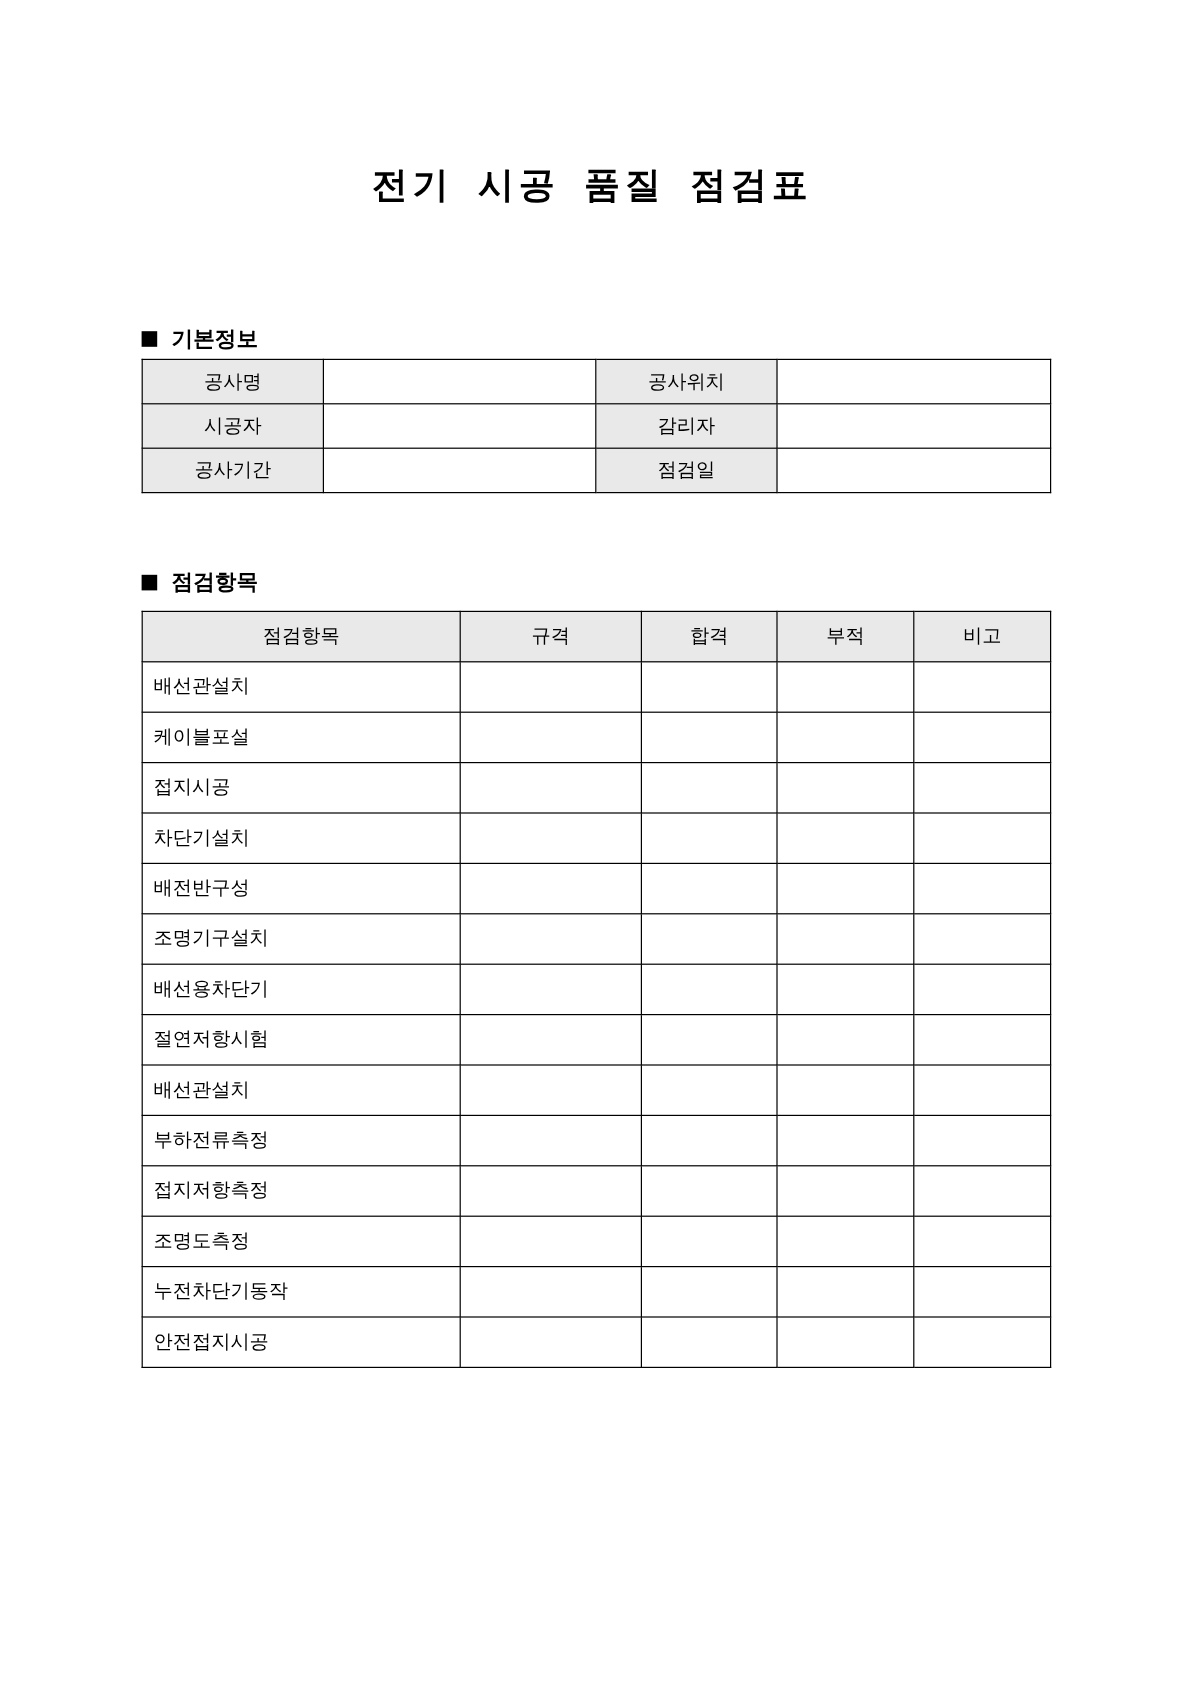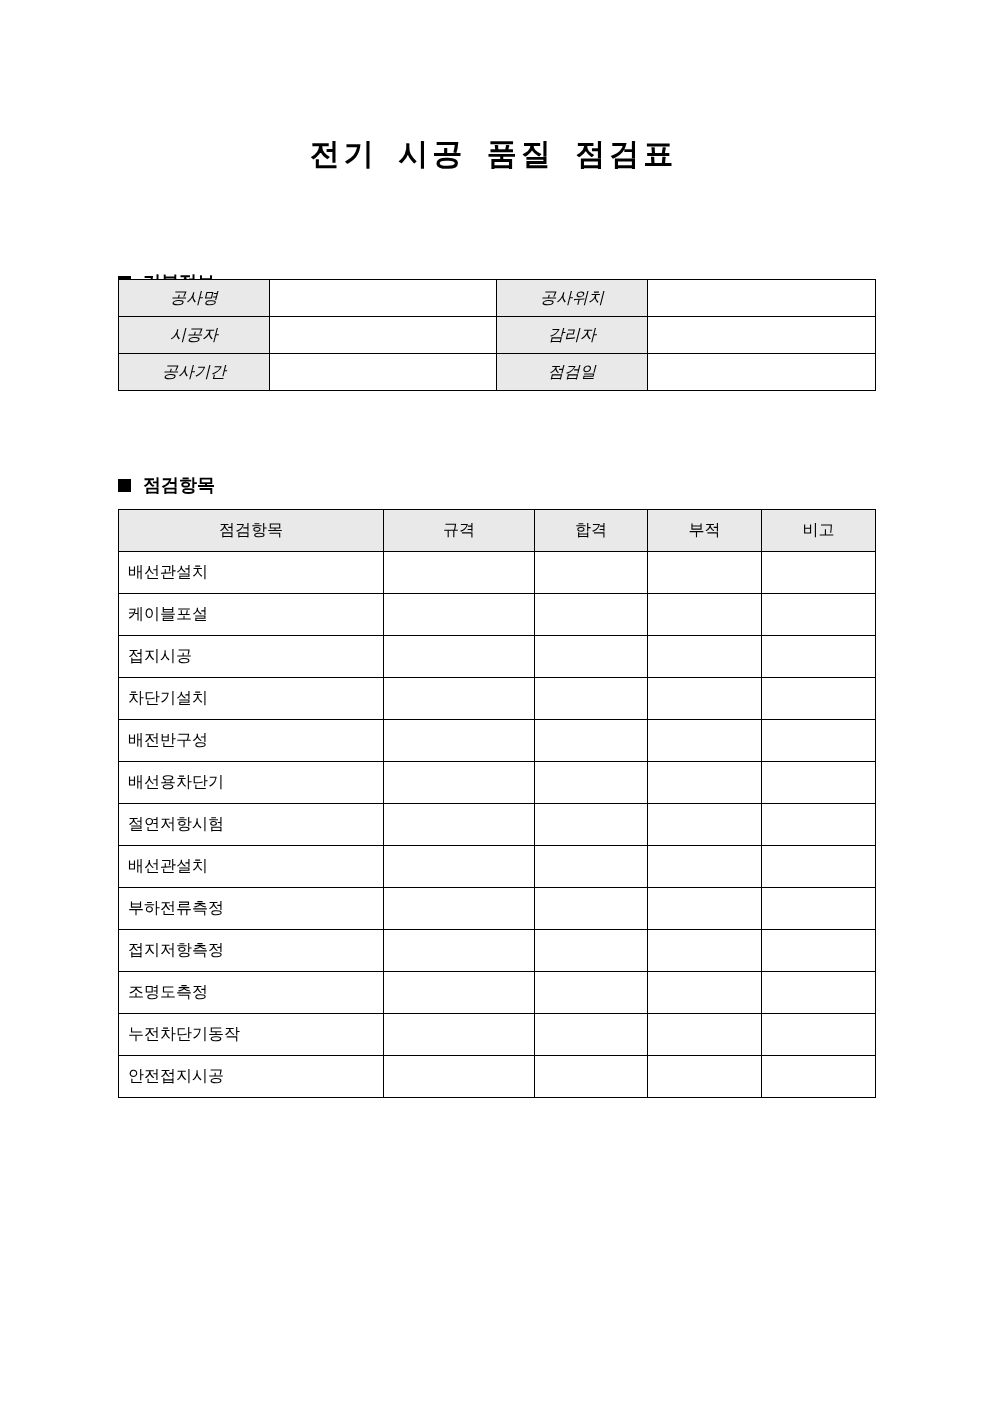--- a/index.html
+++ b/index.html
@@ -18,21 +18,21 @@
 </head>
 <body>
 
 <div class="title">전기 시공 품질 점검표</div>
 
 <div class="section-head" style="top:270px;">
   <span class="sq"></span>
   <span>기본정보</span>
 </div>
 
-<table class="info" style="top:279px; width:757px;font-style:italic;">
+<table class="info" style="top:299px; width:757px;">
   <colgroup>
       <col style="width:151px">
       <col style="width:227px">
       <col style="width:151px">
       <col style="width:228px">
     </colgroup>
   <tbody>
       <tr>
     <td class="lbl">공사명</td>
     <td></td>
@@ -106,20 +106,27 @@
         <td></td>
       </tr>
       <tr>
         <td class="item">배전반구성</td>
         <td></td>
         <td></td>
         <td></td>
         <td></td>
       </tr>
       <tr>
+        <td class="item">조명기구설치</td>
+        <td></td>
+        <td></td>
+        <td></td>
+        <td></td>
+      </tr>
+      <tr>
         <td class="item">배선용차단기</td>
         <td></td>
         <td></td>
         <td></td>
         <td></td>
       </tr>
       <tr>
         <td class="item">절연저항시험</td>
         <td></td>
         <td></td>

